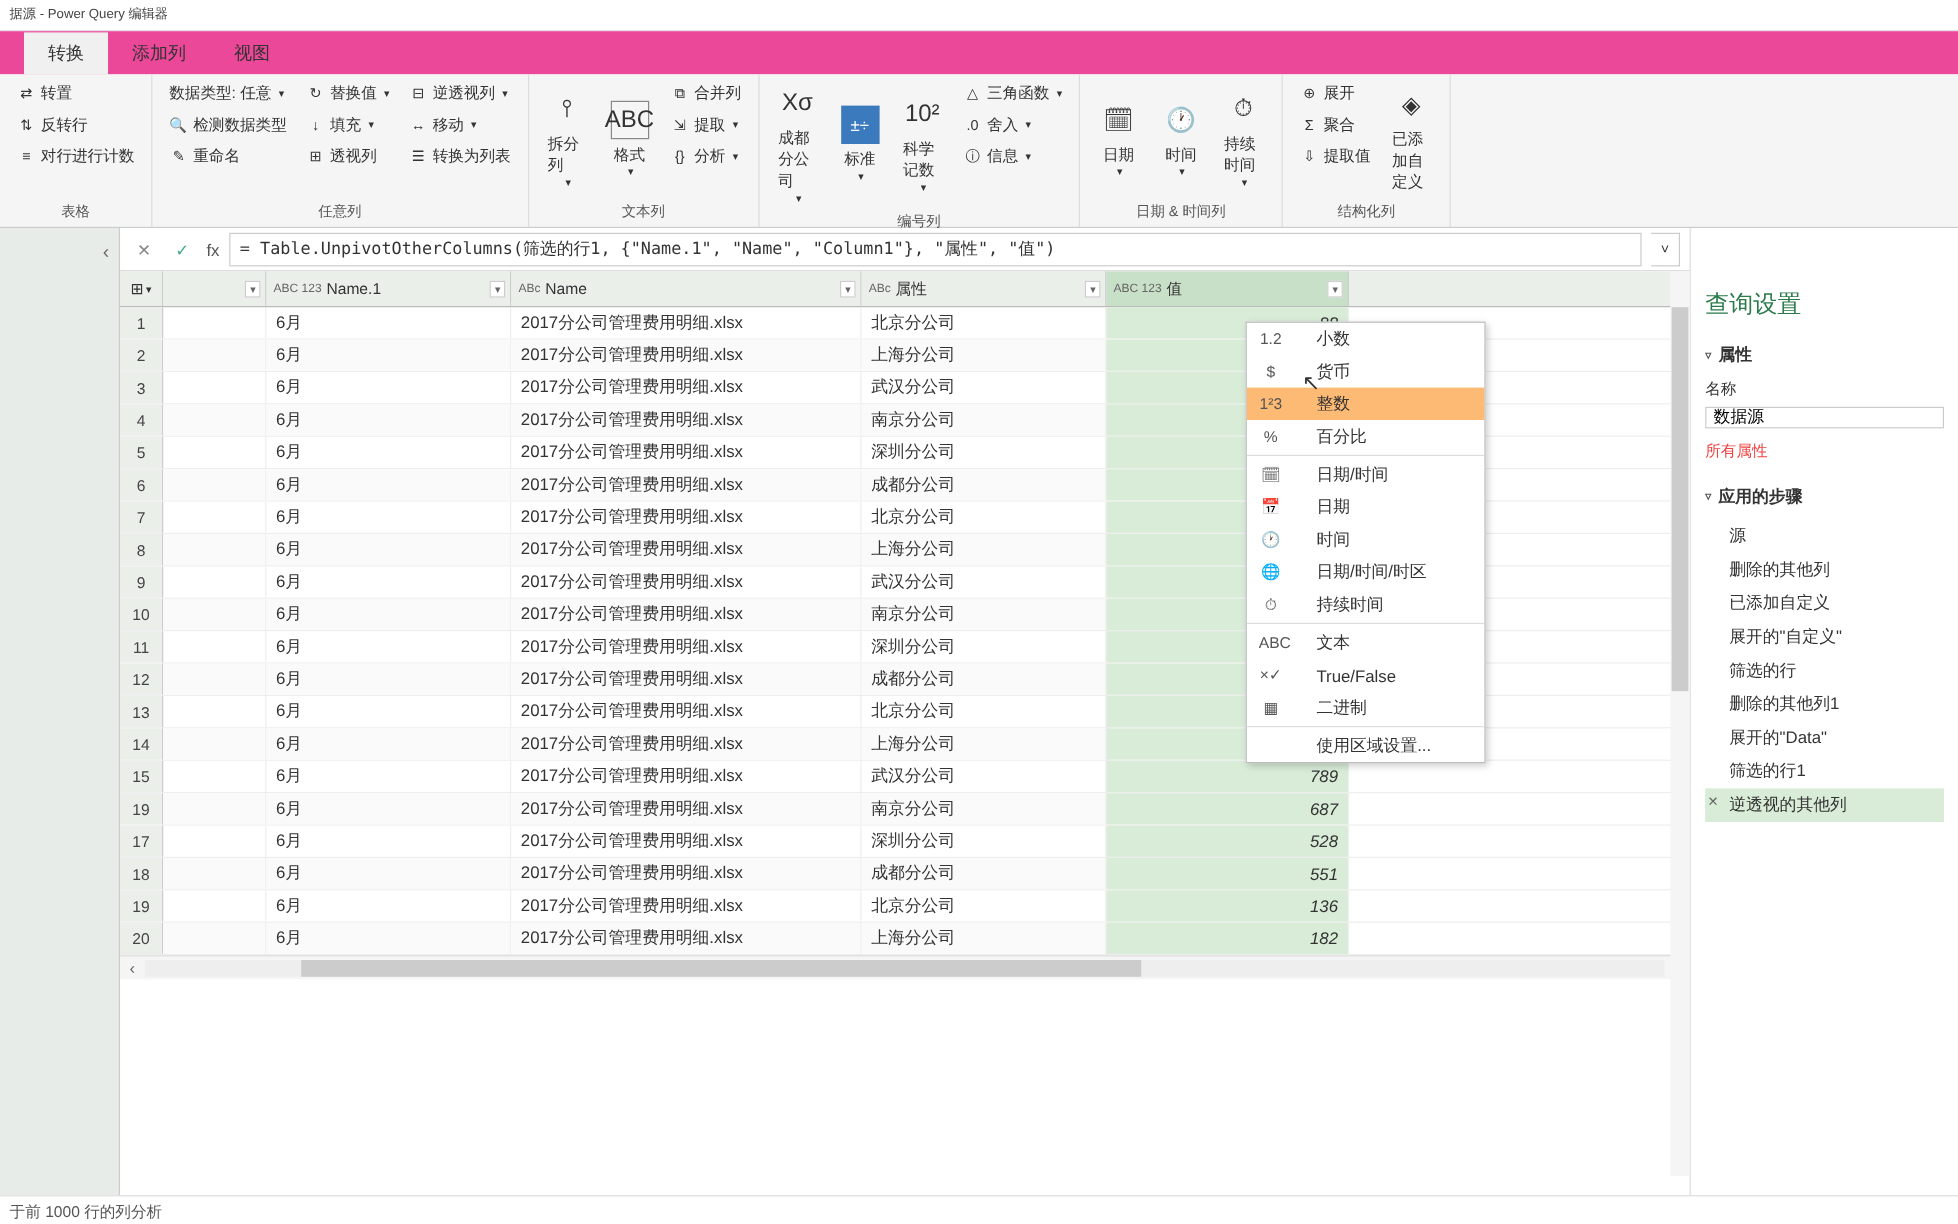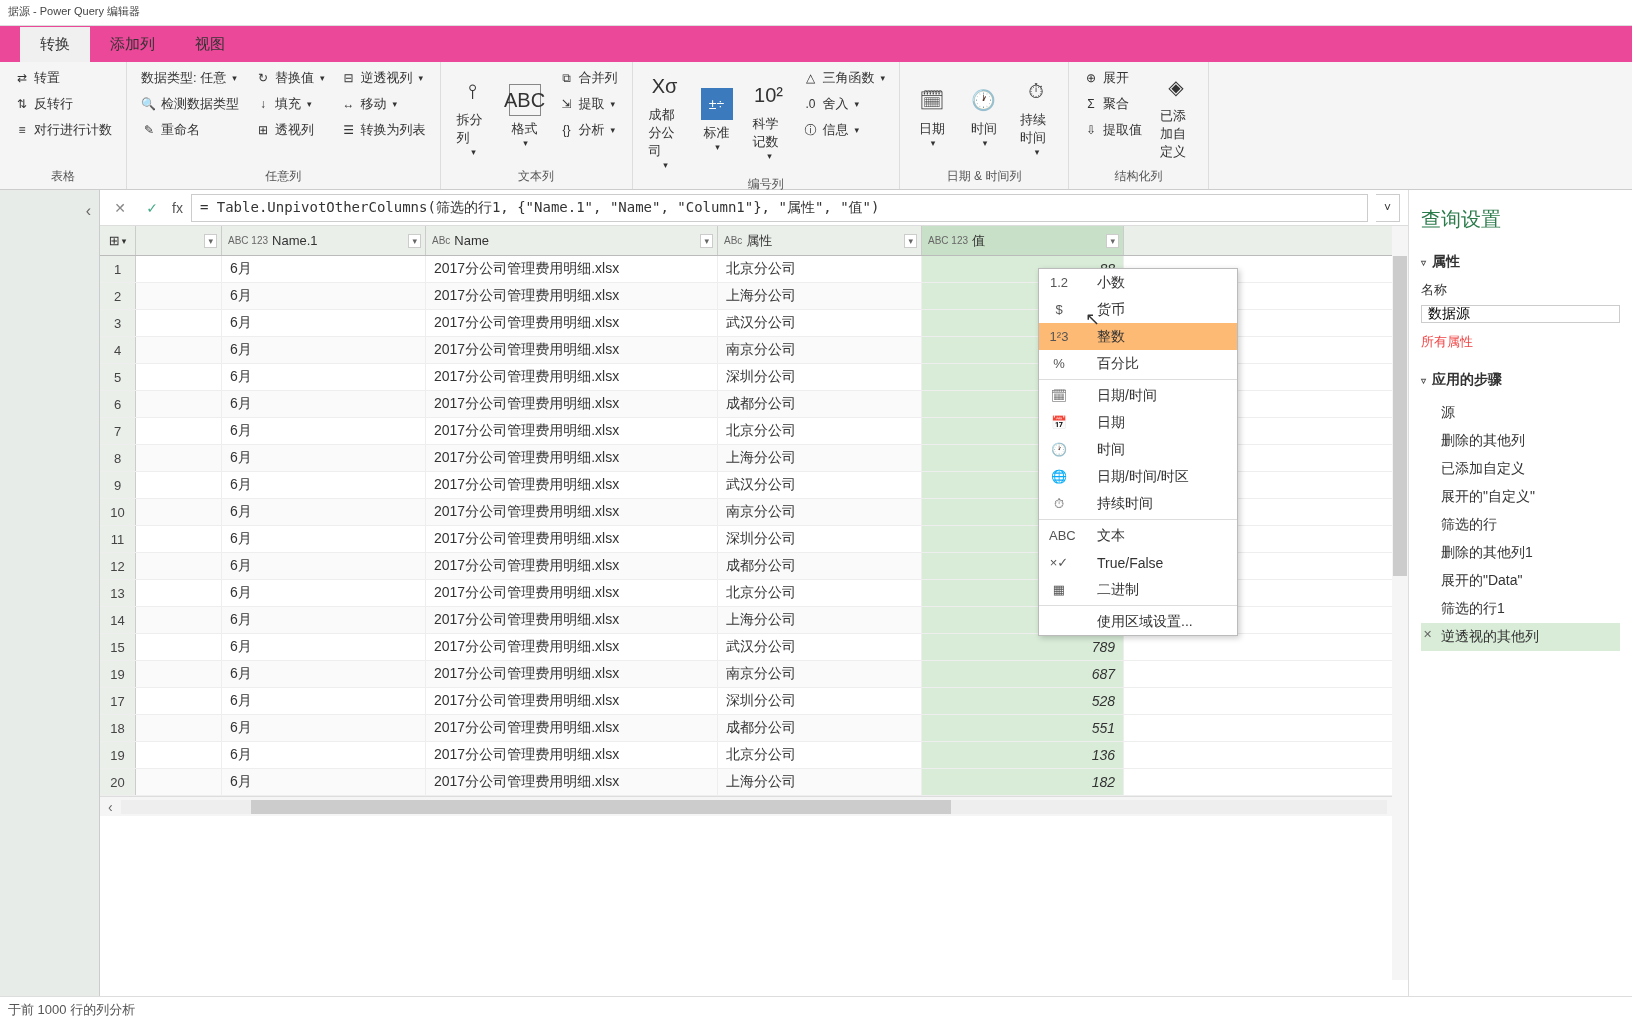--- a/index.html
+++ b/index.html
@@ -62,21 +62,21 @@
 .vscroll { position: absolute; right: 0; top: 36px; width: 16px; bottom: 20px; background: #f5f5f5; }
 .vscroll-thumb { position: absolute; top: 30px; width: 14px; height: 320px; background: #ccc; left: 1px; }
 
 .type-menu { position: absolute; left: 1038px; top: 268px; width: 200px; background: #fff; border: 1px solid #bbb; box-shadow: 2px 2px 6px rgba(0,0,0,.2); z-index: 100; }
 .type-item { display: flex; align-items: center; height: 27px; padding: 0 10px; gap: 28px; font-size: 14px; cursor: pointer; }
 .type-item.hover { background: #fdba74; }
 .type-icon { width: 20px; text-align: center; color: #555; font-size: 13px; }
 .type-sep { height: 1px; background: #ddd; margin: 2px 0; }
 
 .right-pane { width: 224px; background: #fff; border-left: 1px solid #ddd; padding: 16px 12px; }
-.rp-title { font-size: 20px; color: #2a7a4a; margin-bottom: 20px; }
+.rp-title { font-size: 20px; color: #2a7a4a; margin-bottom: 20px; margin-top: 34px; }
 .rp-section { margin-bottom: 20px; }
 .rp-sec-head { display: flex; align-items: center; gap: 6px; font-size: 14px; font-weight: bold; margin-bottom: 10px; }
 .rp-tri { color: #555; font-size: 10px; }
 .rp-label { font-size: 13px; margin-bottom: 6px; }
 .rp-input { width: 100%; height: 18px; border: 1px solid #ccc; padding: 2px 6px; font-size: 14px; }
 .rp-link { color: #ef4444; font-size: 13px; margin-top: 10px; cursor: pointer; }
 .rp-steps { list-style: none; }
 .rp-step { padding: 5px 4px 5px 20px; font-size: 14px; cursor: pointer; position: relative; }
 .rp-step.active { background: #d8ecd8; }
 .rp-step .x { position: absolute; left: 2px; font-size: 11px; color: #666; }

